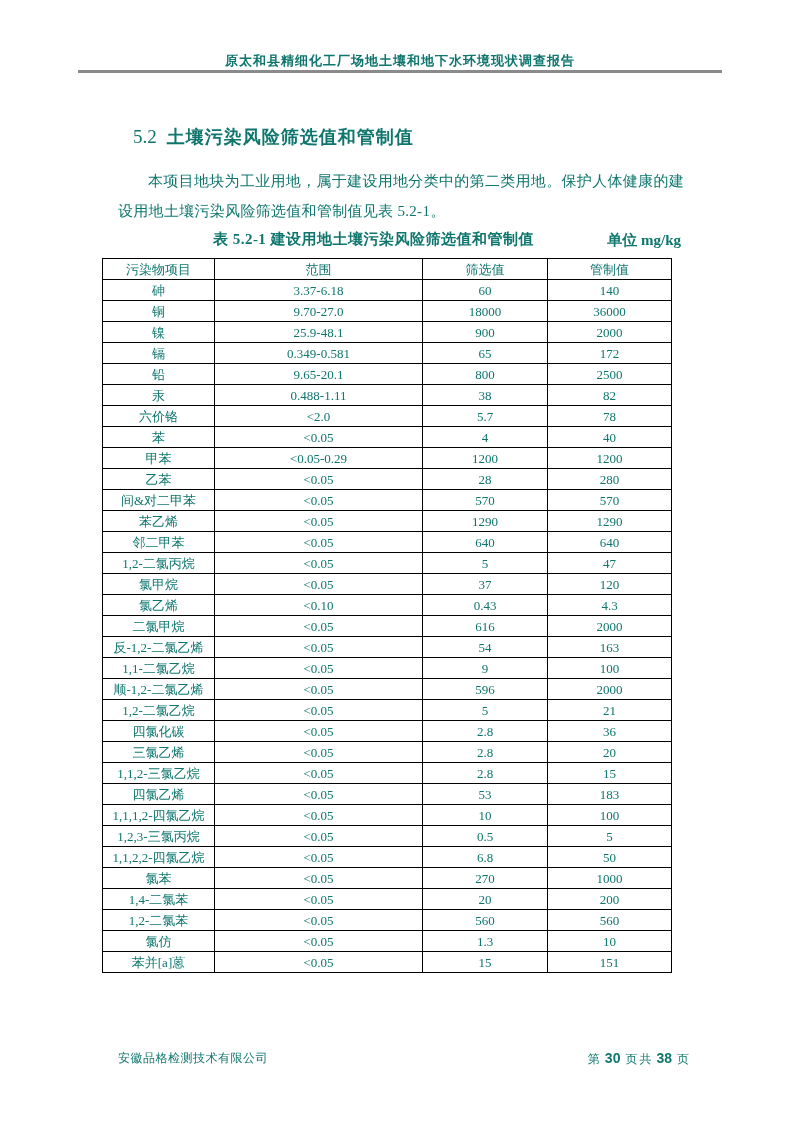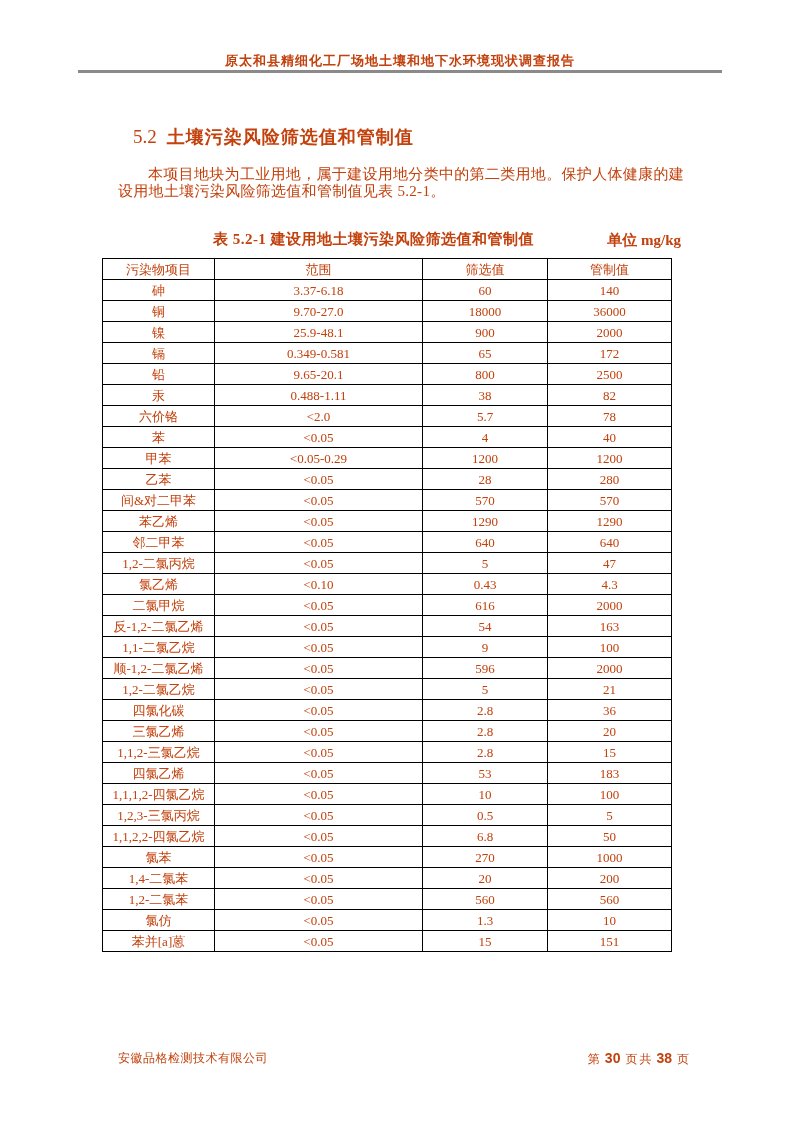--- a/index.html
+++ b/index.html
@@ -3,21 +3,21 @@
 <meta charset="utf-8">
 <style>
   html, body { margin: 0; padding: 0; background: #e8e8e8; }
   .page {
     position: relative;
     width: 800px;
     height: 1131px;
     margin: 0 auto;
     background: #ffffff;
     font-family: "Liberation Serif", serif;
-    color: #c2410c;
+    color: #0f766e;
     overflow: hidden;
   }
 
   
   .doc-header {
     position: absolute;
     top: 52px; left: 0; right: 0;
     text-align: center;
     font-size: 13px;
     font-weight: bold;
@@ -48,21 +48,21 @@
     margin-left: 10px;
     letter-spacing: 1px;
   }
 
   
   .paragraph {
     position: absolute;
     top: 166px; left: 118px;
     width: 566px;
     font-size: 15px;
-    line-height: 17px;
+    line-height: 30px;
     text-align: justify;
     text-indent: 30px;
     letter-spacing: 0.3px;
   }
 
   
   .caption-row {
     position: absolute;
     top: 230px; left: 118px;
     width: 569px;
@@ -239,20 +239,26 @@
           <td>640</td>
           <td>640</td>
         </tr>
         <tr>
           <td>1,2-二氯丙烷</td>
           <td>&lt;0.05</td>
           <td>5</td>
           <td>47</td>
         </tr>
         <tr>
+          <td>氯甲烷</td>
+          <td>&lt;0.05</td>
+          <td>37</td>
+          <td>120</td>
+        </tr>
+        <tr>
           <td>氯乙烯</td>
           <td>&lt;0.10</td>
           <td>0.43</td>
           <td>4.3</td>
         </tr>
         <tr>
           <td>二氯甲烷</td>
           <td>&lt;0.05</td>
           <td>616</td>
           <td>2000</td>

